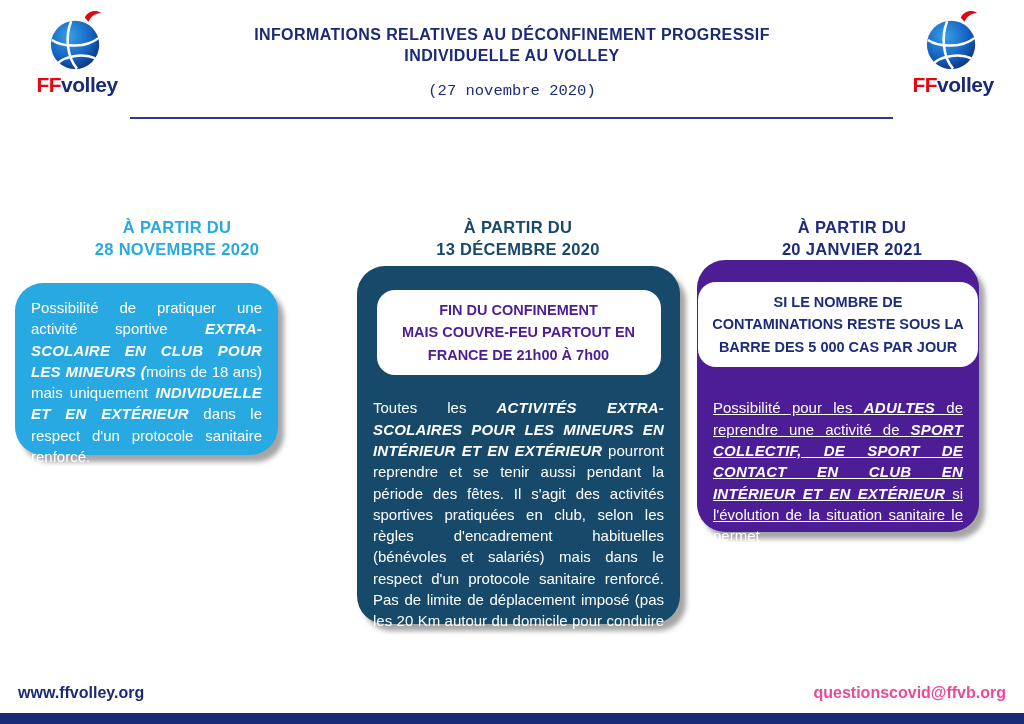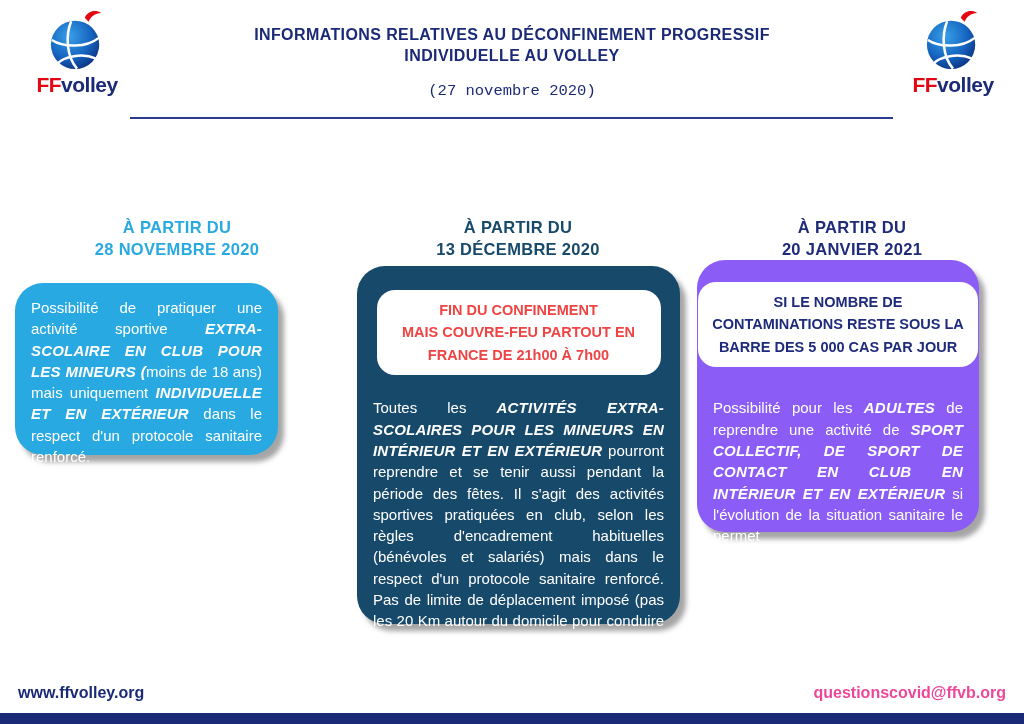--- a/index.html
+++ b/index.html
@@ -23,25 +23,25 @@
   
   .col-header{position:absolute;top:216px;text-align:center;font-weight:700;font-size:16.5px;line-height:1.35;letter-spacing:0.3px;}
   .col-header.c1{left:12px;width:330px;color:#29a9e2;}
   .col-header.c2{left:353px;width:330px;color:#17496b;}
   .col-header.c3{left:687px;width:330px;color:#1e2b7b;}
 
   
   .box{position:absolute;border-radius:28px;box-shadow:6px 7px 5px rgba(105,105,105,0.6);color:#ffffff;}
   .box1{left:15px;top:283px;width:263px;height:172px;background:#29a9e2;}
   .box2{left:357px;top:266px;width:323px;height:358px;background:#17496b;}
-  .box3{left:697px;top:260px;width:282px;height:272px;background:#8b5cf6;}
+  .box3{left:697px;top:260px;width:282px;height:272px;background:#4c1d95;text-decoration:underline;}
 
   .banner{background:#ffffff;border-radius:18px;margin:22px auto 0 auto;padding:9px 6px;
           text-align:center;font-weight:700;font-size:14.5px;line-height:1.55;}
-  .box2 .banner{width:272px;color:#ef4444;margin-top:24px;}
+  .box2 .banner{width:272px;color:#4c1d95;margin-top:24px;}
   .box3 .banner{width:268px;color:#1e2b7b;}
   .banner .bline{display:block;}
 
   .body-text{padding:14px 16px;font-size:15px;line-height:1.42;text-align:justify;}
   .box2 .body-text{padding-top:22px;}
   .box3 .body-text{padding-top:30px;}
   .body-text .em{font-weight:700;font-style:italic;letter-spacing:0.2px;}
 
   
   .footer-site{position:absolute;left:18px;top:684px;font-weight:700;font-size:16px;color:#1b2a77;text-decoration:none;text-align:center;}

